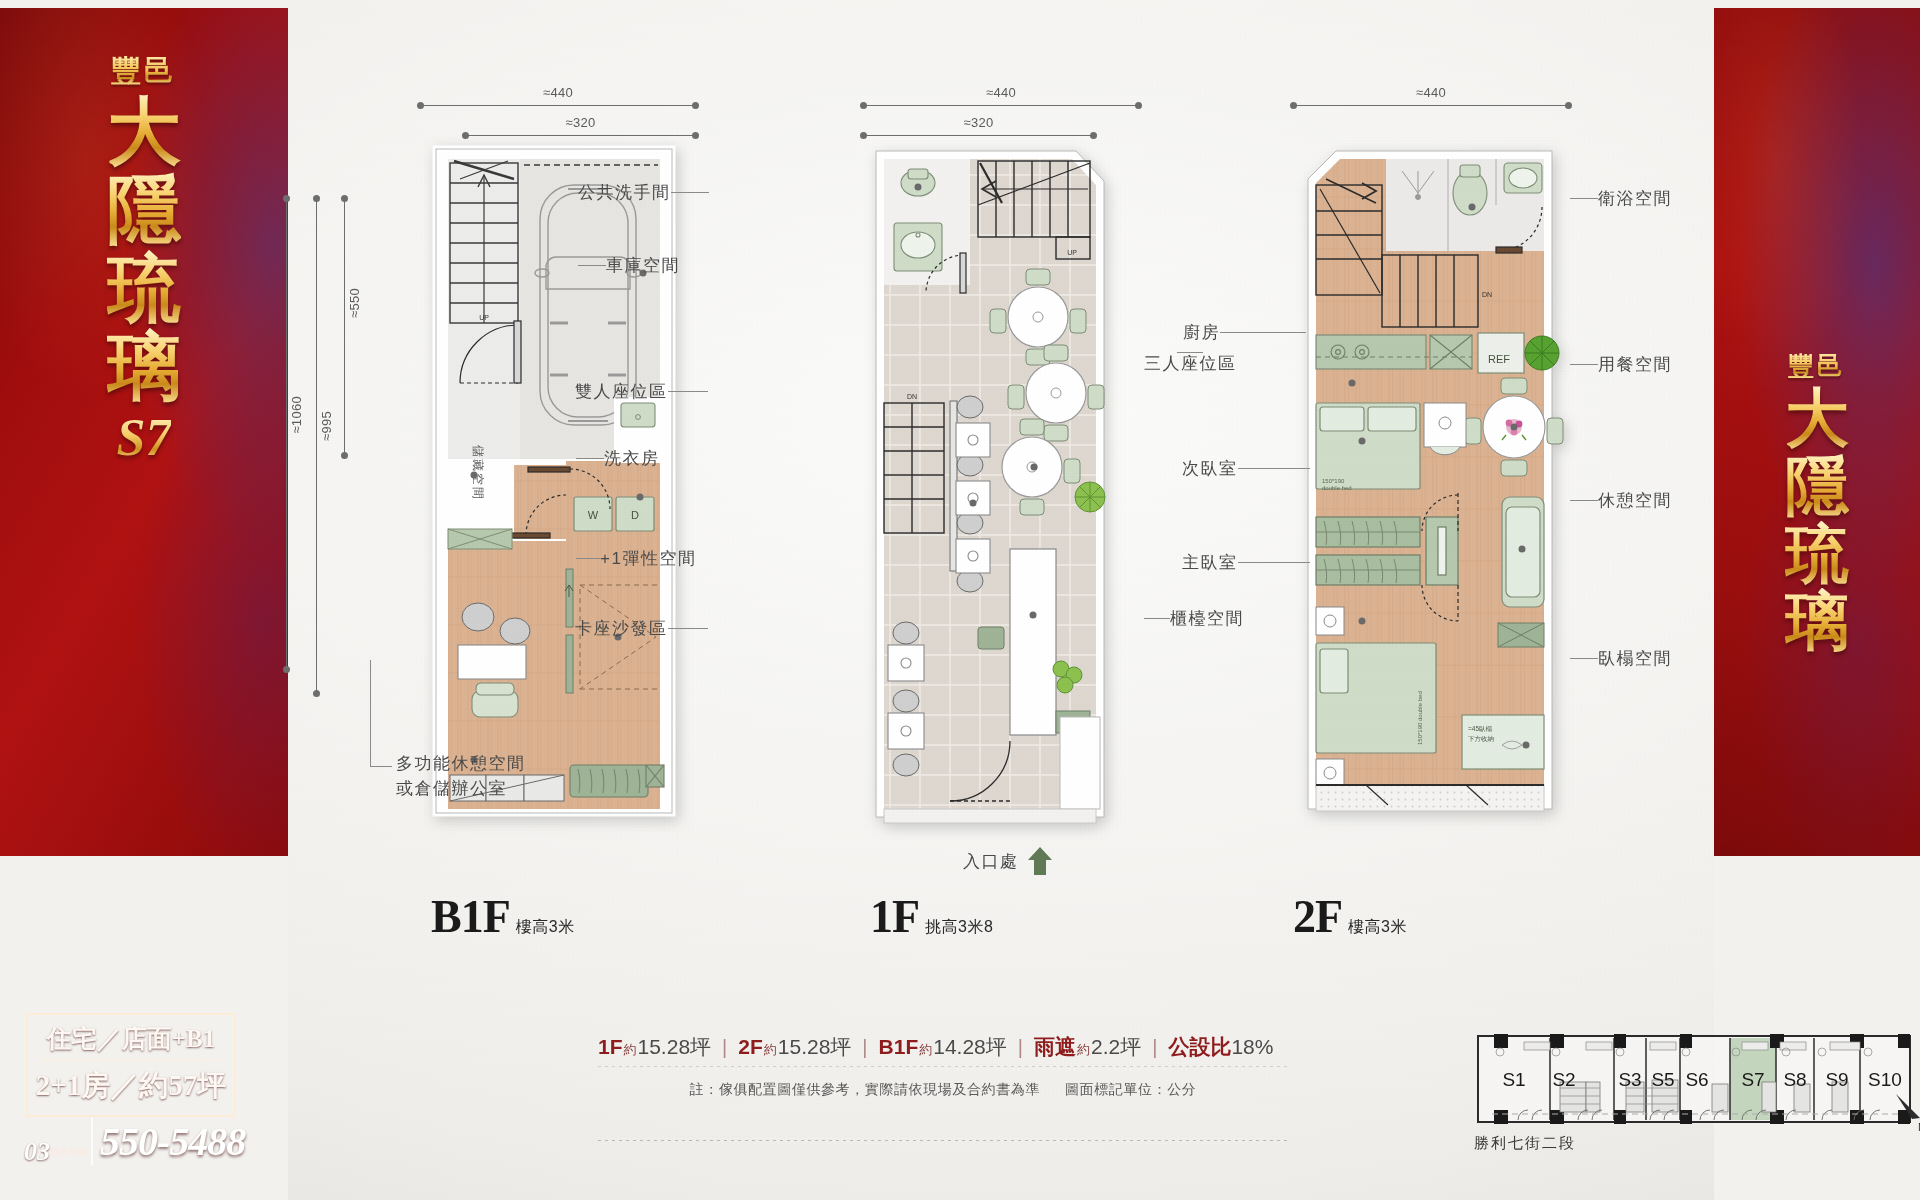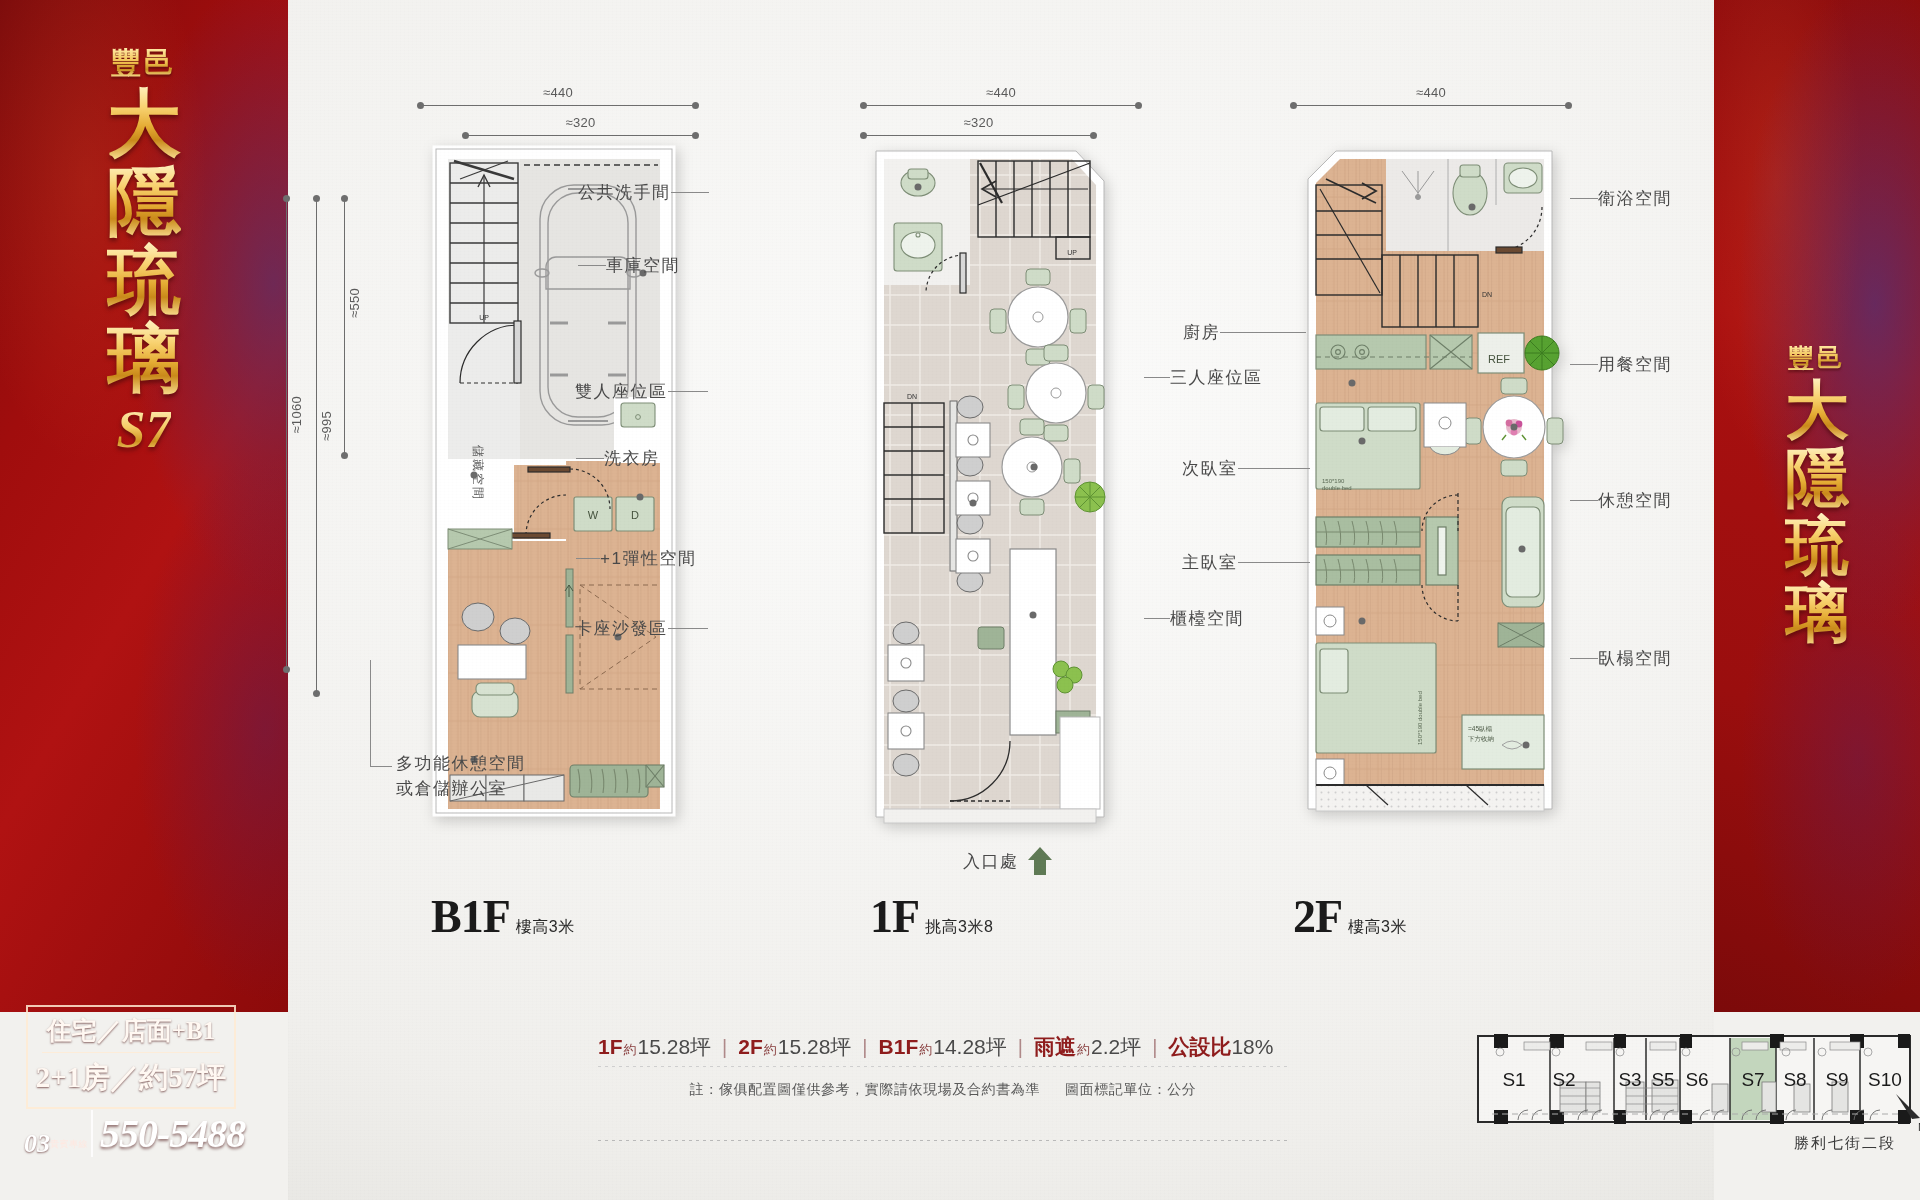--- a/index.html
+++ b/index.html
@@ -6,21 +6,21 @@
   html, body {
     width: 1920px; height: 1200px;
     font-family: "Liberation Sans", "DejaVu Sans", sans-serif;
     overflow: hidden;
     background: #f2f1ee;
   }
   #page { position: relative; width: 1920px; height: 1200px; overflow: hidden; }
 
   
   .side-panel {
-    position: absolute; top: 0; height: 1012px;
+    position: absolute; top: 8px; height: 848px;
     background:
       radial-gradient(ellipse 240px 500px at 95% 28%, rgba(60,60,140,0.55) 0%, rgba(60,60,140,0) 62%),
       radial-gradient(ellipse 200px 420px at 92% 72%, rgba(70,40,120,0.35) 0%, rgba(70,40,120,0) 65%),
       linear-gradient(120deg, #7d0c0c 0%, #a00d0d 30%, #b01212 55%, #8c0a0a 100%);
   }
   #left-panel  { left: 0;  width: 288px; }
   #right-panel { right: 0; width: 206px;
     background:
       radial-gradient(ellipse 220px 520px at 78% 30%, rgba(62,58,145,0.6) 0%, rgba(62,58,145,0) 62%),
       radial-gradient(ellipse 180px 380px at 70% 75%, rgba(72,40,120,0.32) 0%, rgba(72,40,120,0) 65%),
@@ -170,21 +170,21 @@
   
   #siteplan { position: absolute; left: 1186px; top: 1030px; width: 440px; height: 130px; }
   #siteplan-units { position: absolute; inset: 0; }
   .sp-unit {
     position: absolute; top: 0; height: 100px;
     border-right: 1px solid #4a4a4a;
     display: flex; align-items: center; justify-content: center;
   }
   .sp-unit .sp-lbl { font-size: 19px; color: #1a1a1a; font-family: "Liberation Sans", sans-serif; }
   #sp-street {
-    position: absolute; left: 0; right: 18px; top: 104px; text-align: right;
+    position: absolute; left: 0; right: 18px; top: 104px; text-align: left;
     font-size: 15px; color: #3a3a3a; letter-spacing: 2px;
   }
   #north-mark { position: absolute; right: -14px; top: 62px; width: 34px; height: 40px; }
 
   
   .plan { position: absolute; filter: drop-shadow(3px 4px 7px rgba(0,0,0,.18)); }
   .entrance-note {
     position: absolute; display: flex; align-items: center; gap: 8px;
     font-size: 17px; color: #4a4a4a; letter-spacing: 1.5px;
   }
@@ -806,21 +806,21 @@
     <div style="position:absolute; left:82px; top:766px; width:22px; height:1px; background:#8a8a8a;"></div>
     <div style="position:absolute; left:108px; top:752px; font-size:17px; color:#4a4a4a; letter-spacing:1.5px; line-height:1.45;">
       <div>多功能休憩空間</div>
       <div>或倉儲辦公室</div>
     </div>
 
     <div class="callout" style="left:895px; top:322px;">
       <span class="ctext">廚房</span>
       <span class="cline" style="width:86px;"></span>
     </div>
-    <div class="callout" style="left:856px; top:367px;">
+    <div class="callout" style="left:856px; top:352px;flex-direction:column;">
       <span class="cline" style="width:26px;"></span>
       <span class="ctext">三人座位區</span>
     </div>
     <div class="callout" style="left:894px; top:458px;">
       <span class="ctext">次臥室</span>
       <span class="cline" style="width:72px;"></span>
     </div>
     <div class="callout" style="left:894px; top:552px;">
       <span class="ctext">主臥室</span>
       <span class="cline" style="width:72px;"></span>

